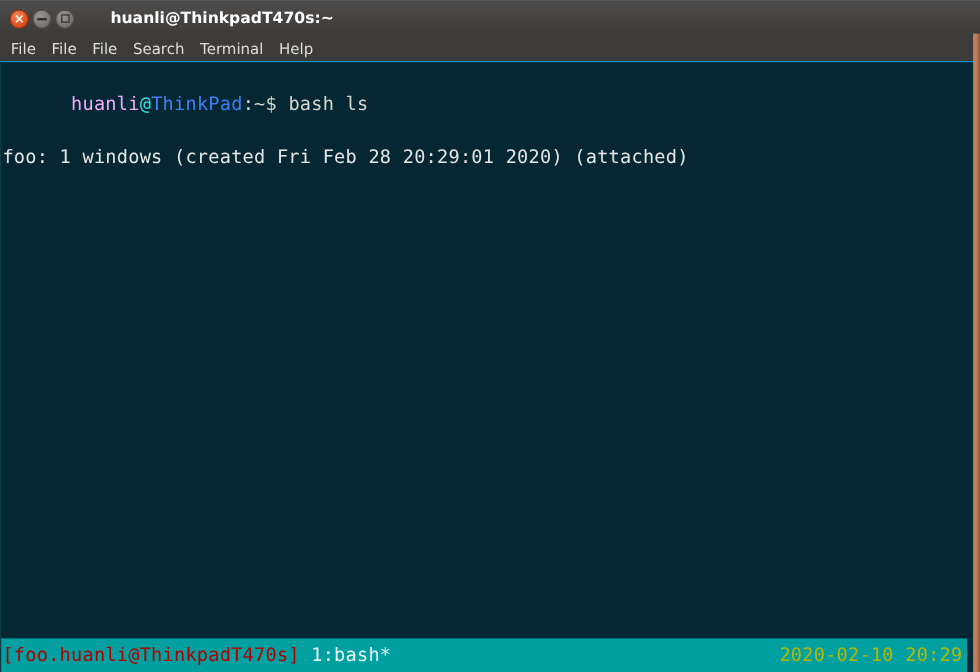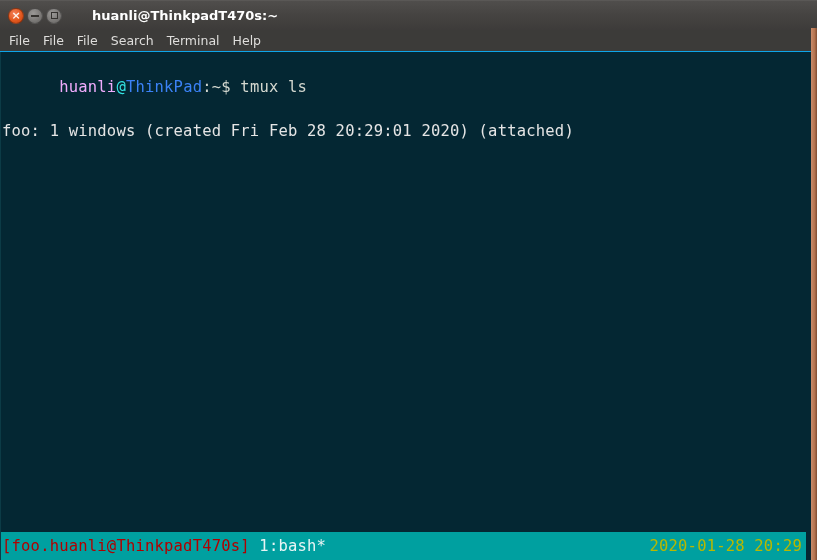--- a/index.html
+++ b/index.html
@@ -217,34 +217,34 @@
     <div class="menuitem">File</div>
     <div class="menuitem">File</div>
     <div class="menuitem">Search</div>
     <div class="menuitem">Terminal</div>
     <div class="menuitem">Help</div>
   </div>
 
   <div id="terminal">
 
     <div class="tline">
-      <span class="c-user">huanli</span><span class="c-at">@</span><span class="c-host">ThinkPad</span><span class="c-plain">:~$ </span><span class="c-cmd">tmux ls</span>
+      <span class="c-user">huanli</span><span class="c-at">@</span><span class="c-host">ThinkPad</span><span class="c-plain">:~$ </span><span class="c-cmd">bash ls</span>
     </div>
 
     <div class="tline c-out">foo: 1 windows (created Fri Feb 28 20:29:01 2020) (attached)</div>
 
 
   </div>
 
   <div id="statusbar">
     <div id="status-left">
       <span class="sb-text sb-session">[foo.huanli@ThinkpadT470s]</span><span class="sb-text sb-window"> 1:bash*</span>
     </div>
     <div id="status-right">
-      <span class="sb-text sb-clock">2020-01-28 20:29</span>
+      <span class="sb-text sb-clock">2020-02-10 20:29</span>
     </div>
   </div>
 
   <div id="right-border"></div>
   <div id="left-border"></div>
   <div id="bottom-border"></div>
 
 </div>
 
 </body></html>

